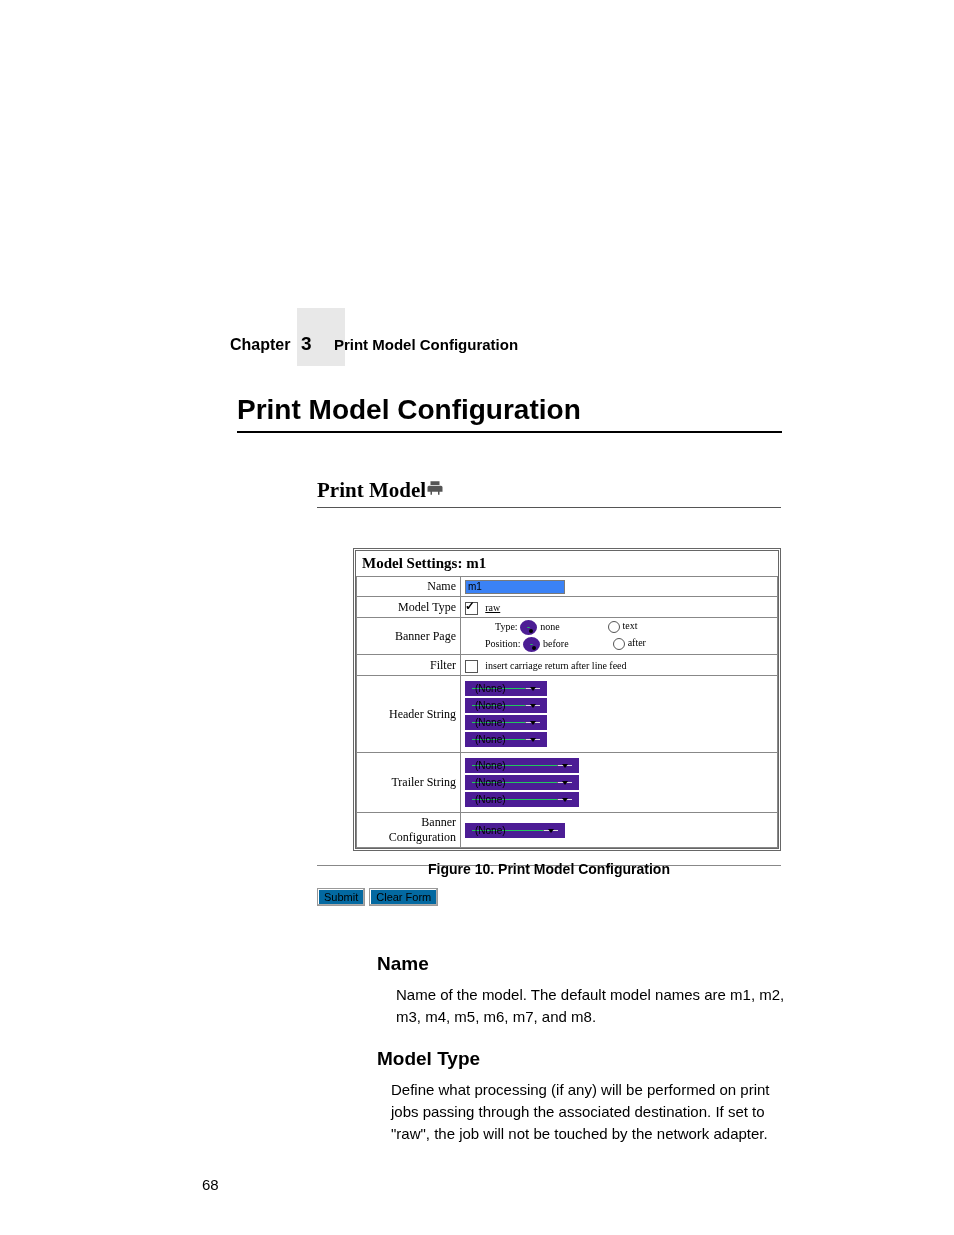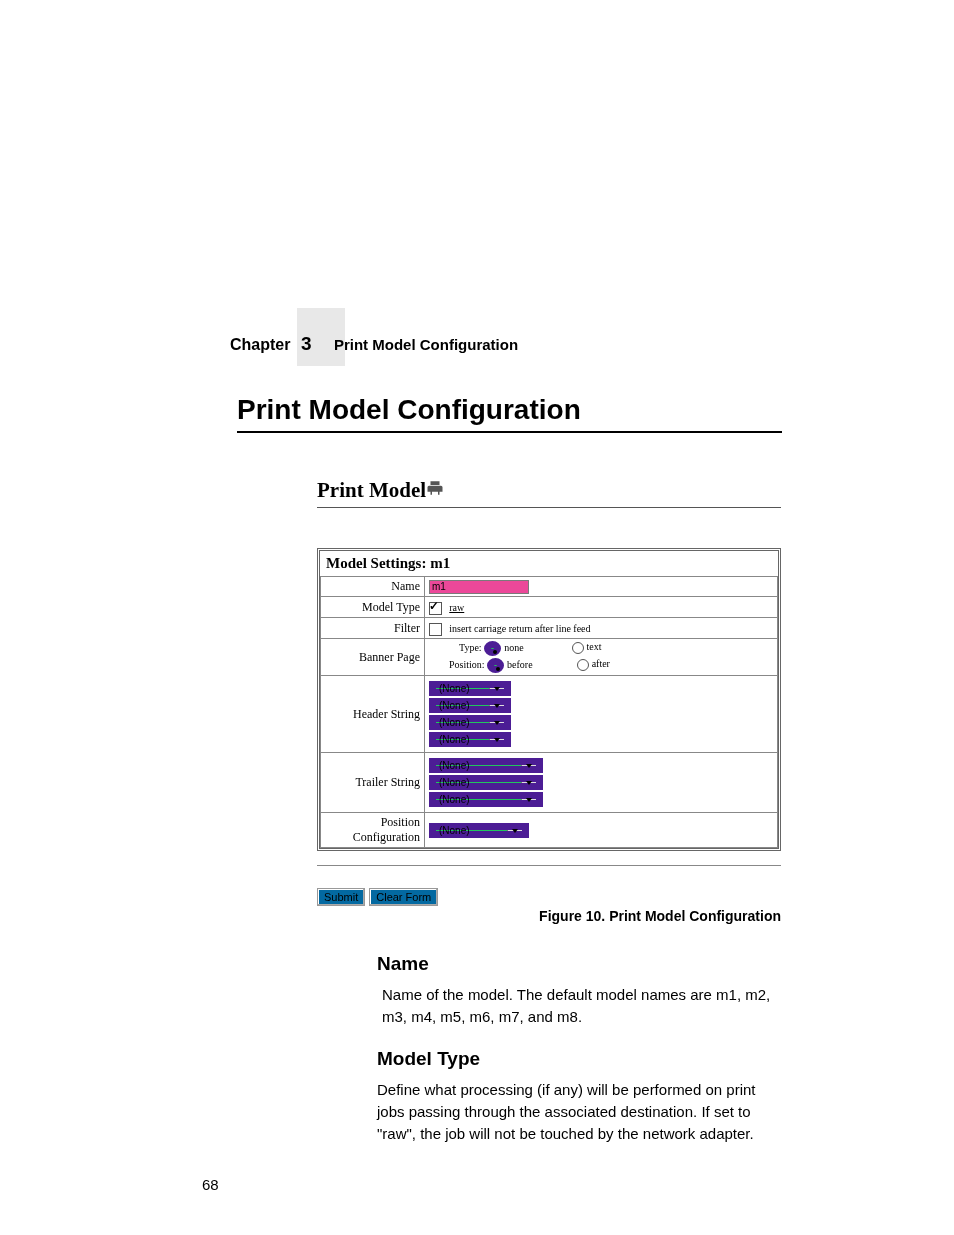--- a/index.html
+++ b/index.html
@@ -46,28 +46,29 @@
     left:317px; top:478px;
     width:464px;
   }
   .pm-title { font-family: Georgia, 'Times New Roman', serif; font-weight:bold; font-size:21px; display:flex; align-items:center; }
   .pm-title svg { width:18px; height:18px; }
   .pm-rule { width:100%; height:0; border-top:1px solid #555; margin-top:4px; margin-bottom:40px;}
   .panel {
     border:3px double #666;
     font-family: 'Times New Roman', Times, serif;
     font-size:13px;
+    margin-left:36px;
   }
   .panel-title { font-weight:bold; font-size:15px; padding:4px 6px; }
   table.form { width:100%; border-collapse:collapse; }
   table.form td { border:1px solid #888; padding:2px 4px; vertical-align:middle;}
   table.form td.lab { text-align:right; width:95px; font-size:12px; font-family:'Times New Roman', serif;}
   .txt-input {
     font-family: Arial, sans-serif; font-size:10px;
-    border:1px solid #7a7a7a; background:#ec4899; height:14px; width:100px;
+    border:1px solid #7a7a7a; background:#3b82f6; height:14px; width:100px;
     padding:0 2px; box-sizing:border-box;
   }
   .chk { display:inline-block; width:11px; height:11px; border:1px solid #555; background:#fff; position:relative; vertical-align:middle; margin-right:4px;}
   .chk.checked::after{ content:"✓"; position:absolute; left:-1px; top:-4px; font-size:12px; font-weight:bold;}
   .radio { display:inline-block; width:10px; height:10px; border:1px solid #555; border-radius:50%; background:#fff; position:relative; vertical-align:middle; margin-right:3px;}
   .radio.sel::after{content:""; position:absolute; left:2px; top:2px; width:4px; height:4px; background:#000; border-radius:50%;}
   .smalltxt { font-size:10px; font-family:'Times New Roman', serif;}
   .underline { text-decoration:underline;}
   .sel {
     display:inline-flex; align-items:center;
@@ -84,27 +85,27 @@
   .stack { display:flex; flex-direction:column; gap:2px; padding:3px 0;}
 
   .bottom-rule { width:100%; height:0; border-top:1px solid #888; margin-top:14px; margin-bottom:22px;}
   .btns { display:flex; gap:4px; }
   .btn {
     border:1px solid #999; background:#0369a1; font-size:11px; font-family:Arial,sans-serif;
     padding:2px 6px; box-shadow:inset -1px -1px 0 #aaa, inset 1px 1px 0 #fff;
   }
 
   .figcap {
-    position:absolute; left:317px; top:908px; width:464px;
-    text-align:right; font-weight:bold; font-size:14px;
+    position:absolute; left:317px; top:861px; width:464px;
+    text-align:center; font-weight:bold; font-size:14px;
   }
   .sec-name-h { position:absolute; left:377px; top:953px; font-weight:bold; font-size:19px;}
-  .sec-name-p { position:absolute; left:382px; top:984px; width:410px; font-size:15px; line-height:1.45;}
+  .sec-name-p { position:absolute; left:396px; top:984px; width:410px; font-size:15px; line-height:1.45;}
   .sec-mt-h { position:absolute; left:377px; top:1048px; font-weight:bold; font-size:19px;}
-  .sec-mt-p { position:absolute; left:377px; top:1079px; width:410px; font-size:15px; line-height:1.45;}
+  .sec-mt-p { position:absolute; left:391px; top:1079px; width:410px; font-size:15px; line-height:1.45;}
   .pagenum { position:absolute; left:178px; top:1176px; font-size:15px;margin-left:24px;}
 </style>
 </head>
 <body>
 
 <div class="page">
 
   <div class="header-band"></div>
   <div class="header-line">
     <span class="header-chapter">Chapter</span>
@@ -137,42 +138,42 @@
           </td>
         </tr>
         <tr>
           <td class="lab">Model Type</td>
           <td>
             <span class="chk checked"></span>
             <span class="smalltxt underline">raw</span>
           </td>
         </tr>
         <tr>
-          <td class="lab">Filter</td>
-          <td>
-            <span class="chk"></span>
-            <span class="smalltxt">insert carriage return after line feed</span>
-          </td>
-        </tr>
-        <tr>
           <td class="lab">Banner Page</td>
           <td>
             <div style="display:flex; gap:48px; padding-left:30px;">
               <span class="smalltxt"><span>Type:</span>
                 <span class="radio sel"></span><span>none</span></span>
               <span class="smalltxt"><span class="radio"></span><span>text</span></span>
             </div>
             <div style="display:flex; gap:44px; padding-left:20px; margin-top:2px;">
               <span class="smalltxt"><span>Position:</span>
                 <span class="radio sel"></span><span>before</span></span>
               <span class="smalltxt"><span class="radio"></span><span>after</span></span>
             </div>
           </td>
         </tr>
         <tr>
+          <td class="lab">Filter</td>
+          <td>
+            <span class="chk"></span>
+            <span class="smalltxt">insert carriage return after line feed</span>
+          </td>
+        </tr>
+        <tr>
           <td class="lab">Header String</td>
           <td>
             <div class="stack">
               <div class="sel w80">
                     <span>(None)</span>
                     <span class="arrow"></span>
                   </div>
               <div class="sel w80">
                     <span>(None)</span>
                     <span class="arrow"></span>
@@ -202,21 +203,21 @@
                   </div>
               <div class="sel w114">
                     <span>(None)</span>
                     <span class="arrow"></span>
                   </div>
             </div>
           </td>
         </tr>
         <tr>
           <td class="lab">
-            <span>Position</span><br>
+            <span>Banner</span><br>
             <span>Configuration</span>
           </td>
           <td>
             <div class="sel w100">
                   <span>(None)</span>
                   <span class="arrow"></span>
                 </div>
           </td>
         </tr>
       </tbody>

